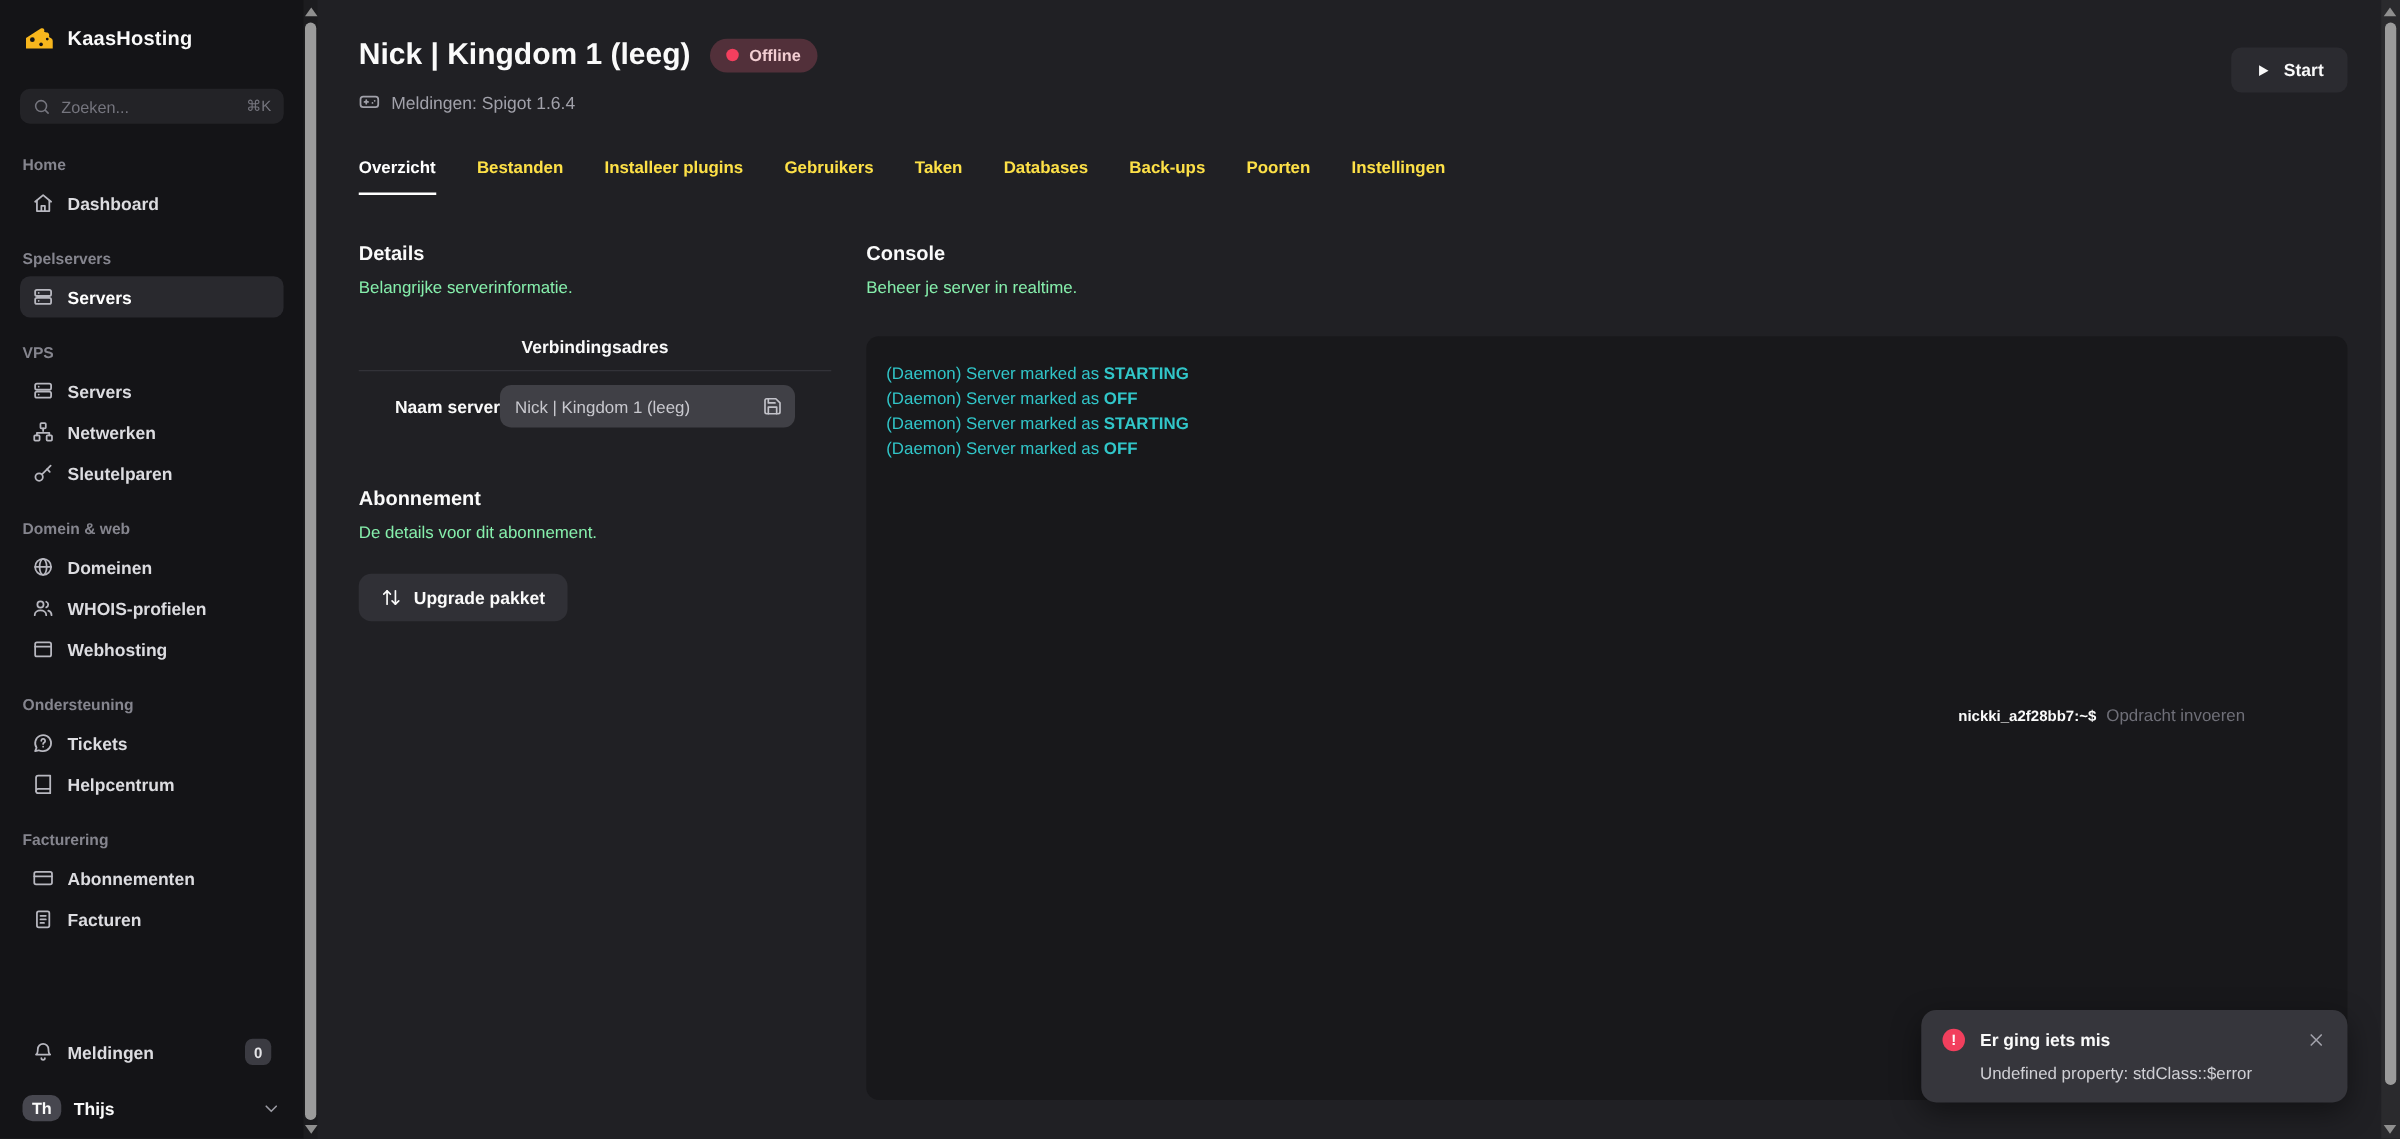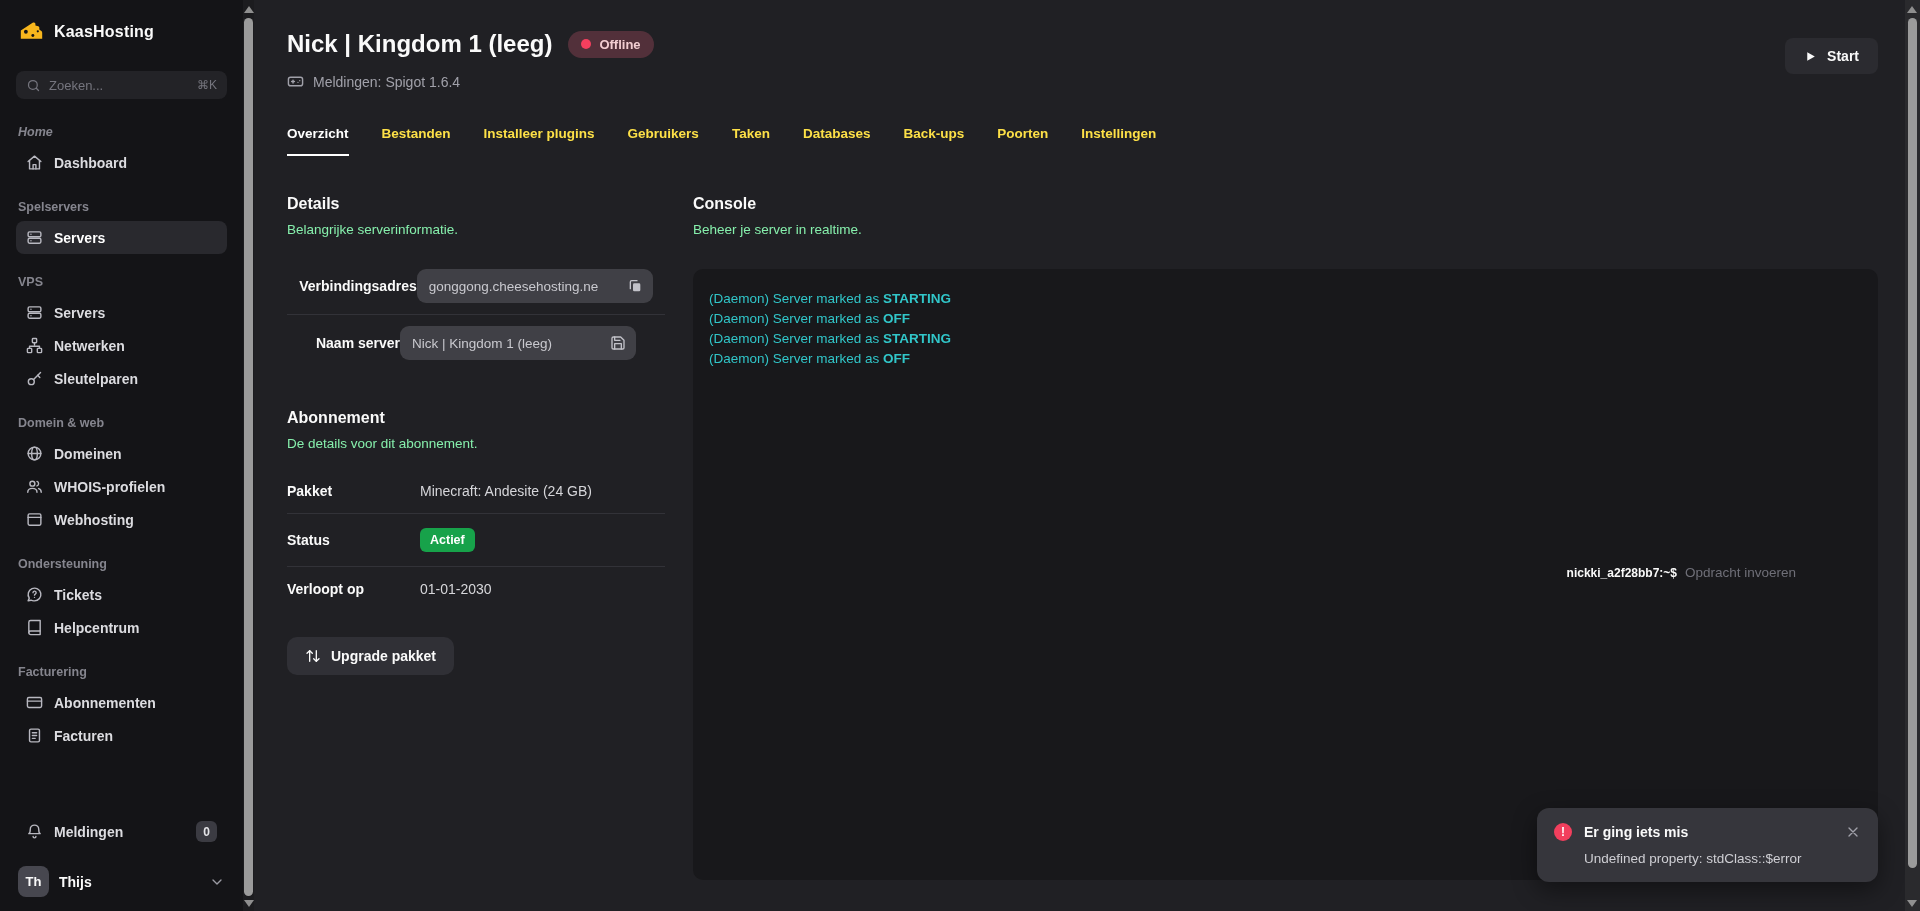--- a/index.html
+++ b/index.html
@@ -27,37 +27,37 @@
     color:#75757e; margin-bottom:26px;
   }
   .searchbox input {
     flex:1; background:transparent; border:none; outline:none;
     color:#a1a1aa; font-size:13px; font-family:inherit; min-width:0;
   }
   .searchbox input::placeholder { color:#75757e; }
   .search-shortcut { font-size:12px; color:#75757e; }
   .nav { flex:1; overflow:hidden; }
   .nav-section-label { font-size:12.5px; font-weight:600; color:#85858e; margin:21px 2px 7px 2px; }
-  .nav-section-label:first-child { margin-top:0;font-style:italic; }
+  .nav-section-label:first-child { margin-top:0; }
   .nav-item {
     display:flex; align-items:center; gap:11px; height:33px;
     padding:0 10px; border-radius:8px; cursor:pointer;
     color:#dcdce0; font-size:14px; font-weight:600;
   }
   .nav-item .ni-icon { color:#b8b8c0; }
   .nav-item.active { background:#29292e; color:#ffffff; }
   .sidebar-bottom { margin-top:auto; padding-bottom:2px; }
   .count-badge {
     margin-left:auto; background:#3b3b42; color:#e4e4e7;
     min-width:21px; height:21px; border-radius:6px; display:flex;
     align-items:center; justify-content:center; font-size:12px; font-weight:600;
   }
   .user-row { display:flex; align-items:center; gap:10px; padding:4px 2px; margin-top:14px; cursor:pointer; }
   .avatar {
-    width:31px; height:31px; border-radius:8px; background:#47474f;
+    width:31px; height:21px; border-radius:8px; background:#47474f;
     color:#fafafa; font-size:13px; font-weight:700;
     display:flex; align-items:center; justify-content:center;
   }
   .user-name { font-size:14px; font-weight:600; color:#fafafa; }
   .user-chevron { margin-left:auto; color:#9b9ba3; }
 
   
   .vscroll { position:absolute; top:0; height:911px; }
   .vscroll .thumb { position:absolute; left:1px; width:9px; border-radius:5px; background:#9b9b9b; }
   .arr { position:absolute; left:1px; width:0; height:0; border-left:5px solid transparent; border-right:5px solid transparent; }
@@ -393,31 +393,20 @@
 
   <div class="content">
 
     <div class="col-left">
       <section>
         <h2 class="section-title">Details</h2>
         <p class="section-sub">Belangrijke serverinformatie.</p>
         <div class="field-list">
             <div class="field-row">
               <span class="field-label">Verbindingsadres</span>
-              <div class="field-input">
-                <input type="text" value="gonggong.cheesehosting.ne" style="">
-                <button class="field-icon-btn">
-                  <span class="ni-icon">
-                    <svg width="16" height="16" viewBox="0 0 24 24" fill="none" stroke="currentColor" stroke-width="2" stroke-linecap="round" stroke-linejoin="round">
-                      <rect x="9" y="8" width="11" height="12" rx="2" fill="currentColor" stroke="none"></rect>
-                      <path d="M5 16V6a2 2 0 0 1 2-2h8"></path>
-                    </svg>
-                  </span>
-                </button>
-              </div>
             </div>
             <hr class="hdivider">
             <div class="field-row">
               <span class="field-label">Naam server</span>
               <div class="field-input">
                 <input type="text" value="Nick | Kingdom 1 (leeg)" style="">
                 <button class="field-icon-btn">
                   <span class="ni-icon">
                     <svg width="16" height="16" viewBox="0 0 24 24" fill="none" stroke="currentColor" stroke-width="2" stroke-linecap="round" stroke-linejoin="round">
                       <path d="M19 21H5a2 2 0 0 1-2-2V5a2 2 0 0 1 2-2h11l5 5v11a2 2 0 0 1-2 2z"></path>
@@ -427,34 +416,20 @@
                   </span>
                 </button>
               </div>
             </div>
           </div>
       </section>
 
       <section class="sub-section">
         <h2 class="section-title">Abonnement</h2>
         <p class="section-sub">De details voor dit abonnement.</p>
-        <div class="sub-rows">
-            <div class="sub-row">
-              <span class="sub-label">Pakket</span>
-              <span class="sub-value">Minecraft: Andesite (24 GB)</span>
-            </div>
-            <div class="sub-row">
-              <span class="sub-label">Status</span>
-              <span class="green-badge">Actief</span>
-            </div>
-            <div class="sub-row">
-              <span class="sub-label">Verloopt op</span>
-              <span class="sub-value">01-01-2030</span>
-            </div>
-          </div>
         <button class="upgrade-button">
           <span>
             <svg width="16" height="16" viewBox="0 0 24 24" fill="none" stroke="currentColor" stroke-width="2" stroke-linecap="round" stroke-linejoin="round">
                 <path d="m21 16-4 4-4-4"></path>
                 <path d="M17 20V4"></path>
                 <path d="m3 8 4-4 4 4"></path>
                 <path d="M7 4v16"></path>
               </svg>
           </span>
           <span>Upgrade pakket</span>

